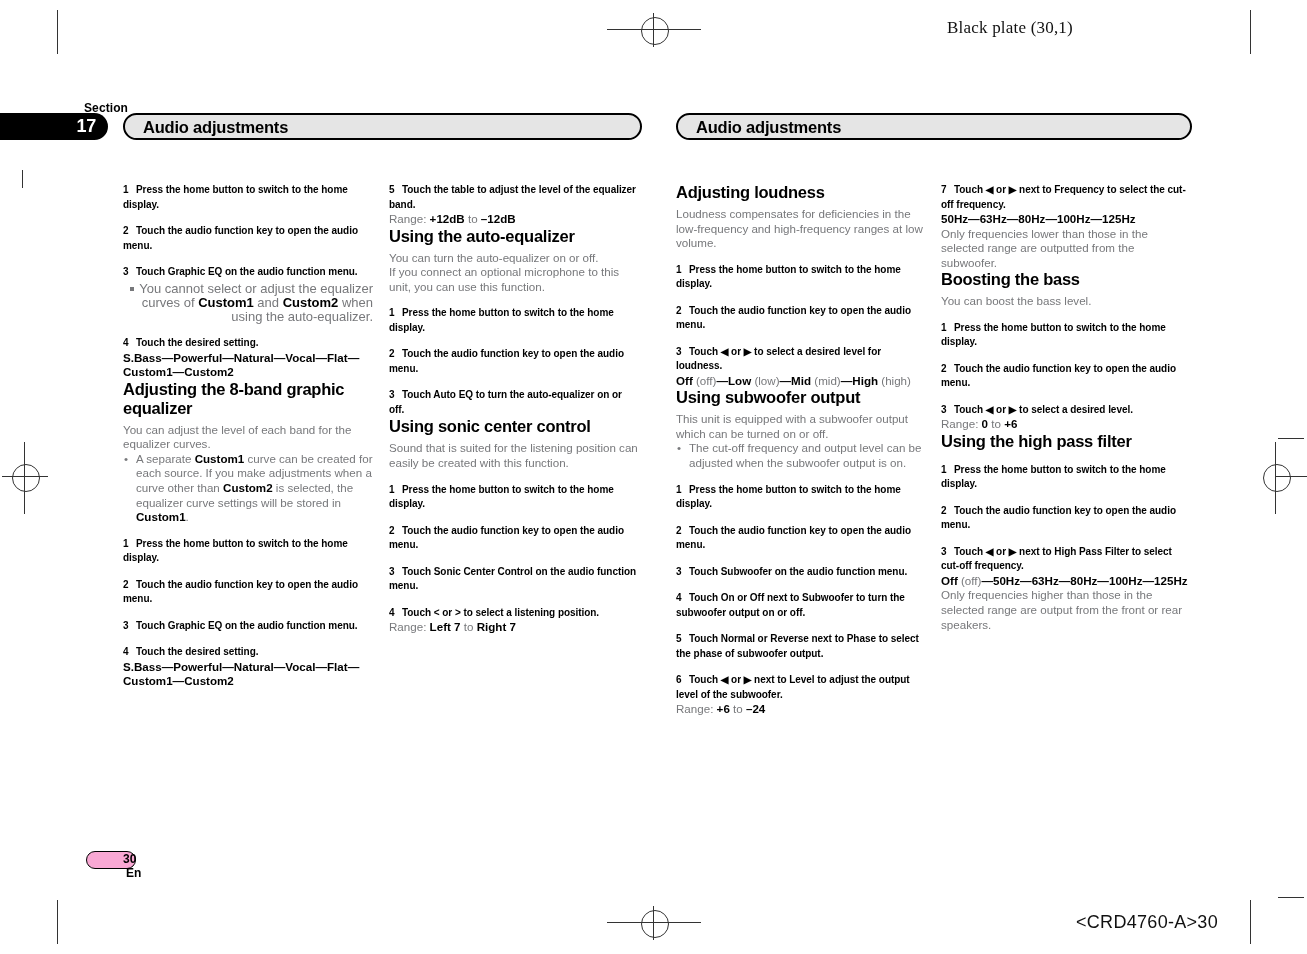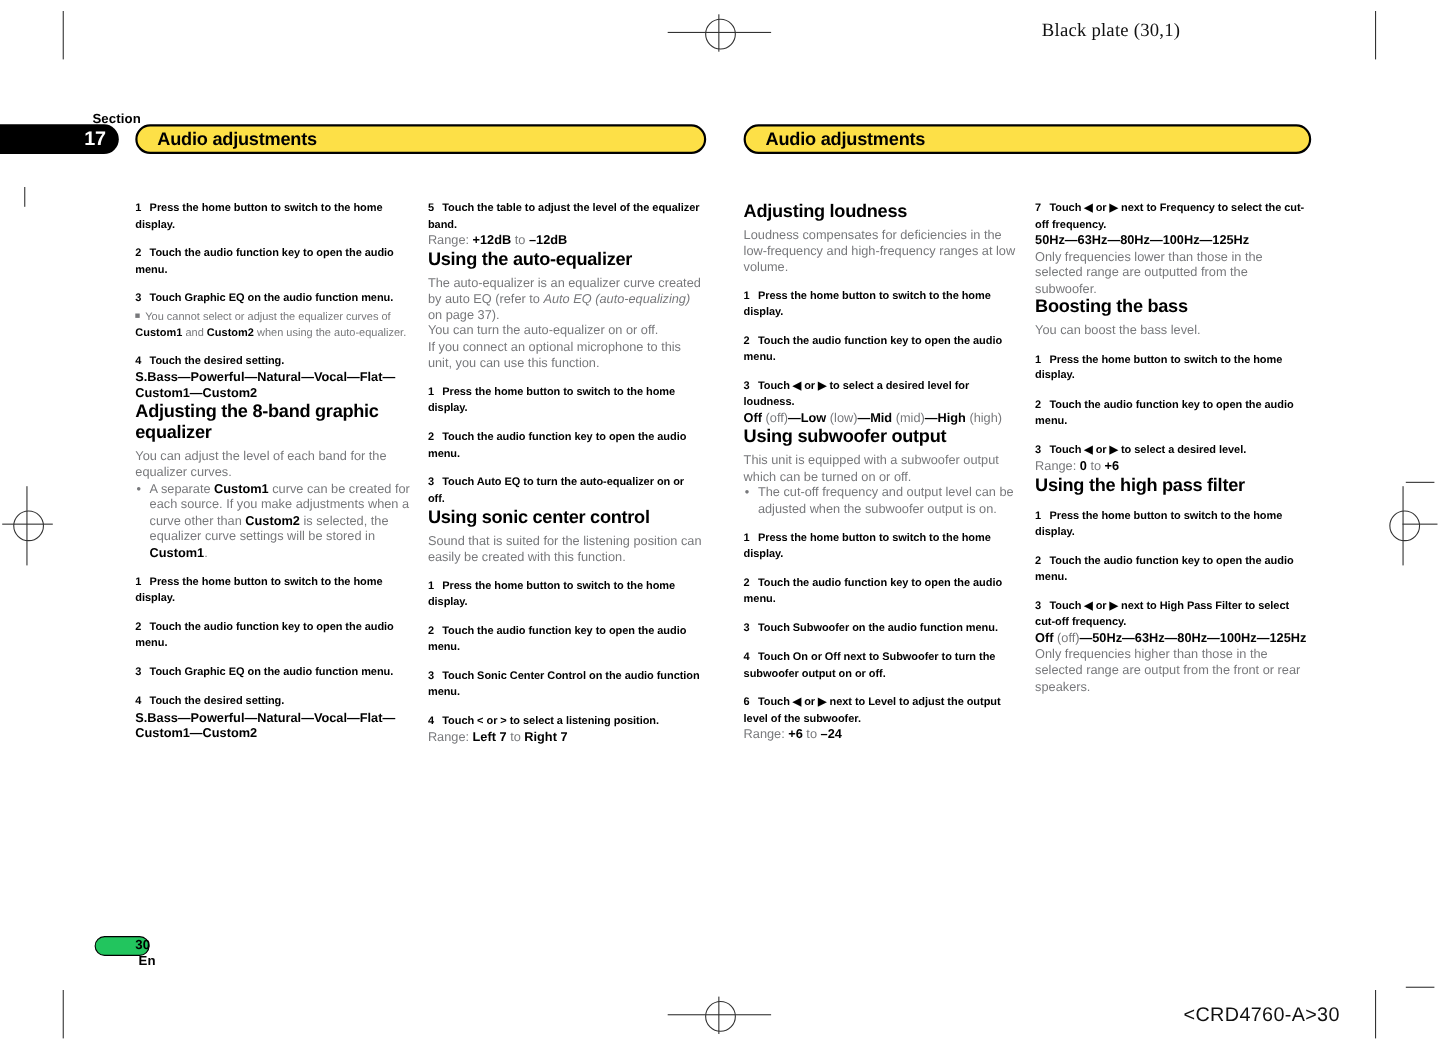--- a/index.html
+++ b/index.html
@@ -93,21 +93,21 @@
     letter-spacing: -.3px;
   }
 
   
   .run-head {
     position: absolute;
     height: 27px;
     border: 2.2px solid #000;
     border-radius: 14px;
     box-sizing: border-box;
-    background: #fde047;
+    background: #e5e5e5;
     text-decoration: underline;
   }
   .run-head span {
     position: absolute;
     left: 18px;
     top: 3px;
     font-size: 16.5px;
     font-weight: bold;
     letter-spacing: -.2px;
     color: #000;
@@ -179,24 +179,25 @@
     font-weight: bold;
     font-size: 11.6px;
     line-height: 14.5px;
   }
   .optlist .dim { color: #77787b; font-weight: normal; }
 
   
   .note {
     margin: 2px 0 0 0;
     color: #77787b;
-    font-size: 10px;
+    font-size: 13px;
     line-height: 14.2px;
     position: relative;
     padding-left: 0;
+    text-align: right;
   }
   .note .sq {
     display: inline-block;
     width: 4px; height: 4px;
     background: #77787b;
     vertical-align: 2px;
     margin-right: 5px;
   }
   .note b { color: #000; font-weight: bold; }
 
@@ -229,21 +230,21 @@
   .pagenum {
     width: 50px; height: 18px;
     border: 1.8px solid #000;
     border-radius: 10px;
     box-sizing: border-box;
     text-align: center;
     font-size: 12px;
     font-weight: bold;
     line-height: 15px;
     color: #000;
-    background: #22c55e;
+    background: #f9a8d4;
     padding-left: 36px;
   }
   .lang {
     position: absolute;
     left: 40px; top: 15px;
     font-size: 12px;
     font-weight: bold;
     color: #000;
   }
 </style>
@@ -338,21 +339,20 @@
   </div>
 
   <div class="col" id="col2">
 
     <div class="step-block">
       <p class="step"><span class="num">5</span><span>Touch the table to adjust the level of the equalizer band.</span></p>
       <p class="range"><span>Range: </span><b>+12dB</b><span> to </span><b>–12dB</b></p>
     </div>
 
     <h2 class="sec-title gap-before-title">Using the auto-equalizer</h2>
-    <p class="intro"><span>The auto-equalizer is an equalizer curve created by auto EQ (refer to </span><span class="italic">Auto EQ (auto-equalizing)</span><span> on page 37).</span></p>
     <p class="intro">You can turn the auto-equalizer on or off.</p>
     <p class="intro">If you connect an optional microphone to this unit, you can use this function.</p>
 
     <div class="step-block">
       <p class="step"><span class="num">1</span><span>Press the home button to switch to the home display.</span></p>
     </div>
     <div class="step-block">
       <p class="step"><span class="num">2</span><span>Touch the audio function key to open the audio menu.</span></p>
     </div>
     <div class="step-block">
@@ -405,20 +405,23 @@
     <div class="step-block">
       <p class="step"><span class="num">2</span><span>Touch the audio function key to open the audio menu.</span></p>
     </div>
     <div class="step-block">
       <p class="step"><span class="num">3</span><span>Touch Subwoofer on the audio function menu.</span></p>
     </div>
     <div class="step-block">
       <p class="step"><span class="num">4</span><span>Touch On or Off next to Subwoofer to turn the subwoofer output on or off.</span></p>
     </div>
     <div class="step-block">
+      <p class="step"><span class="num">5</span><span>Touch Normal or Reverse next to Phase to select the phase of subwoofer output.</span></p>
+    </div>
+    <div class="step-block">
       <p class="step"><span class="num">6</span><span>Touch ◀ or ▶ next to Level to adjust the output level of the subwoofer.</span></p>
       <p class="range"><span>Range: </span><b>+6</b><span> to </span><b>–24</b></p>
     </div>
   </div>
 
   <div class="col" id="col4">
 
     <div class="step-block">
       <p class="step"><span class="num">7</span><span>Touch ◀ or ▶ next to Frequency to select the cut-off frequency.</span></p>
       <p class="optlist">50Hz—63Hz—80Hz—100Hz—125Hz</p>

